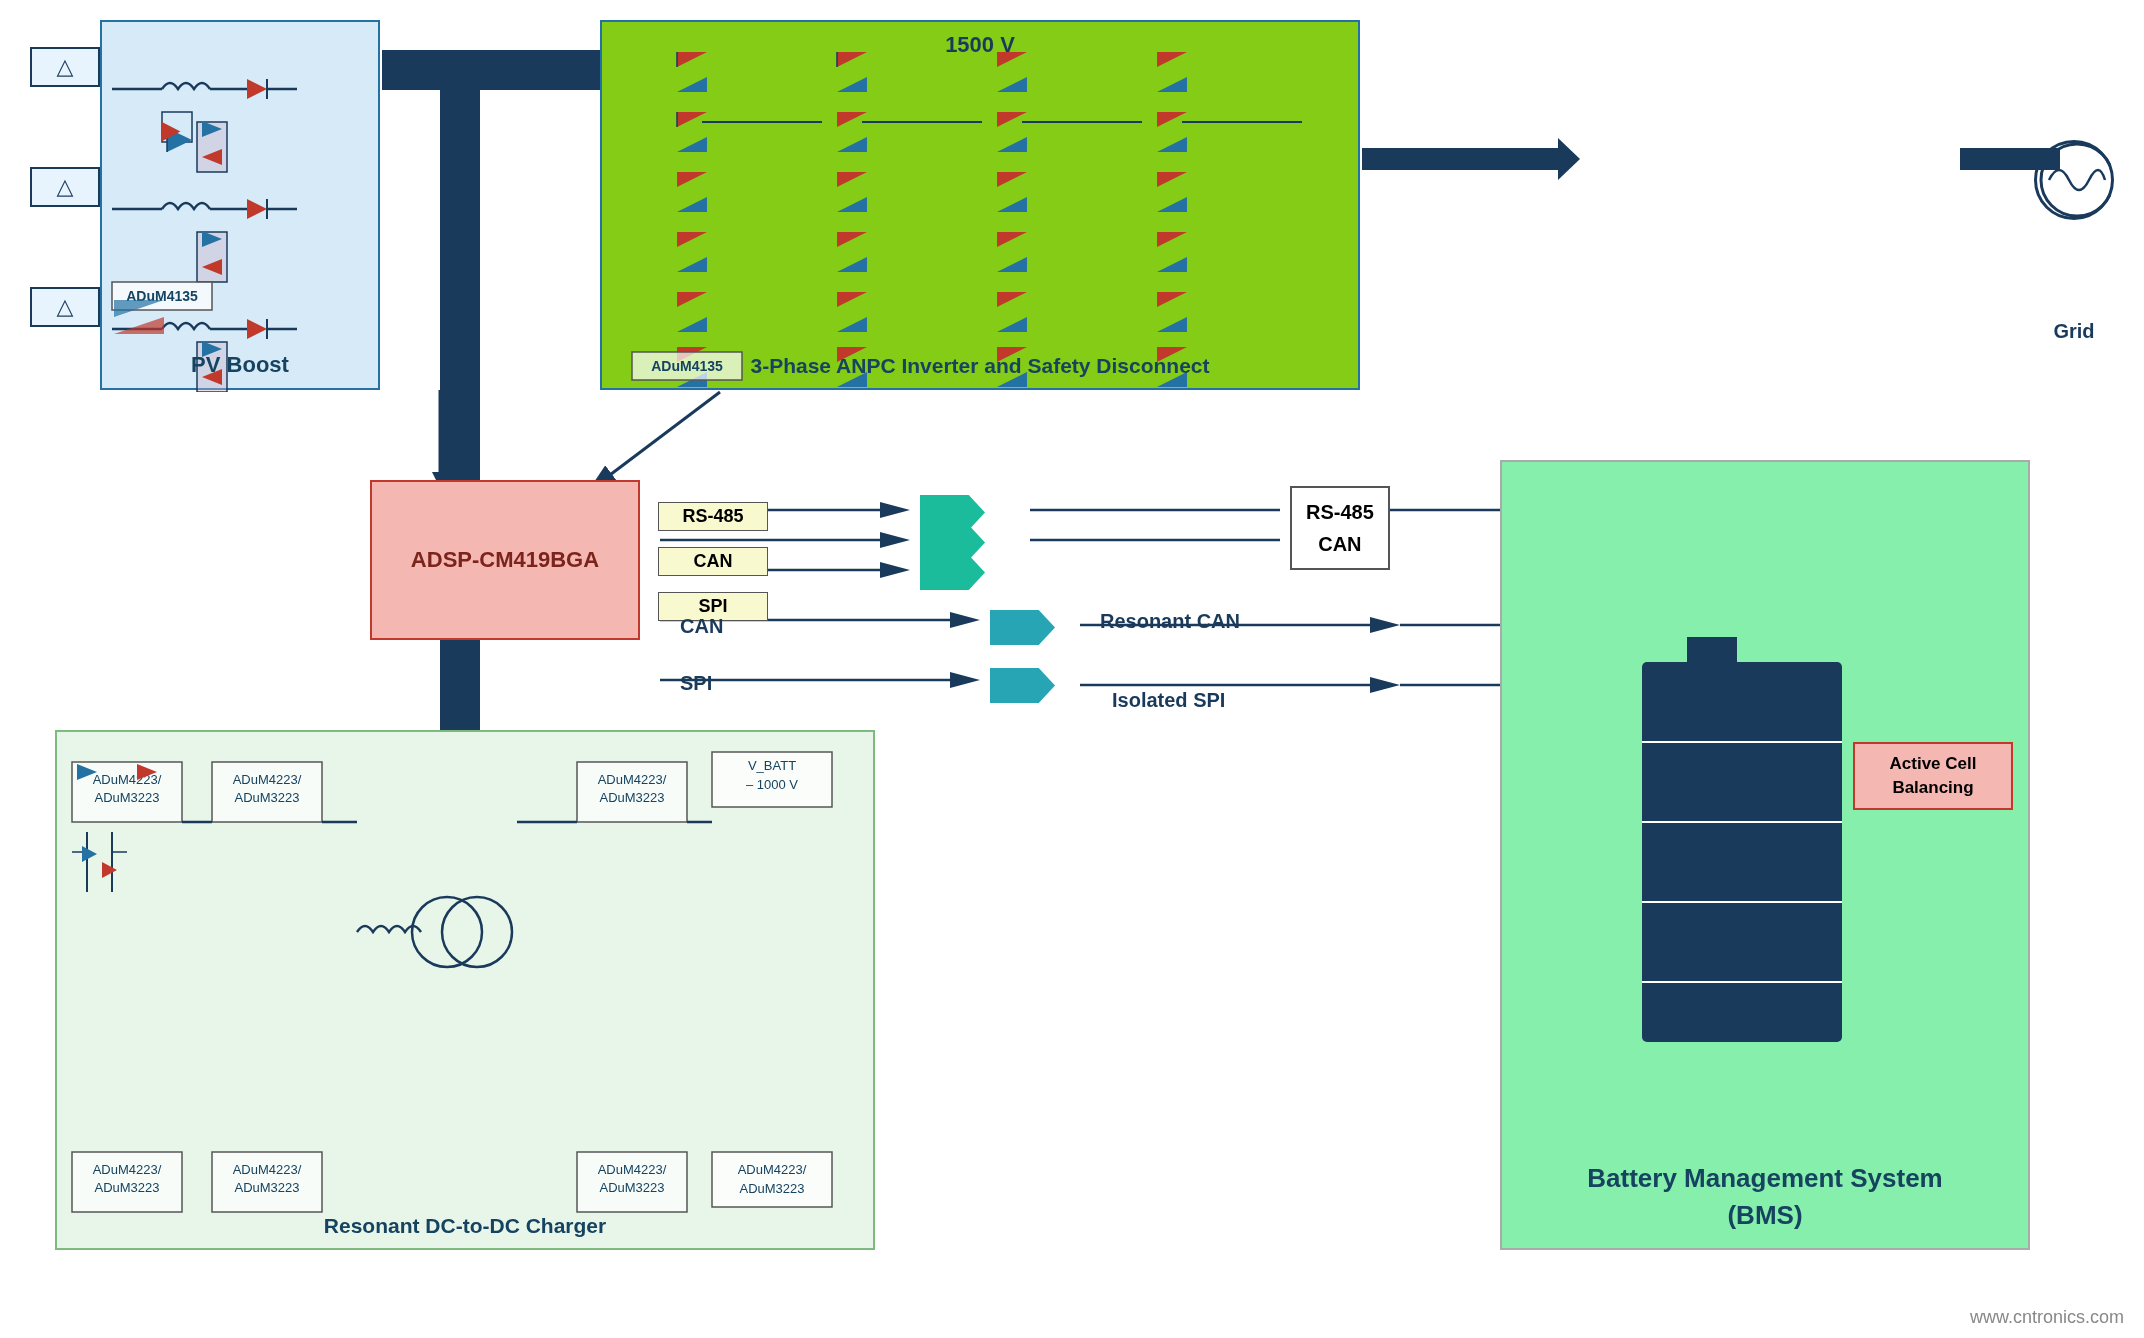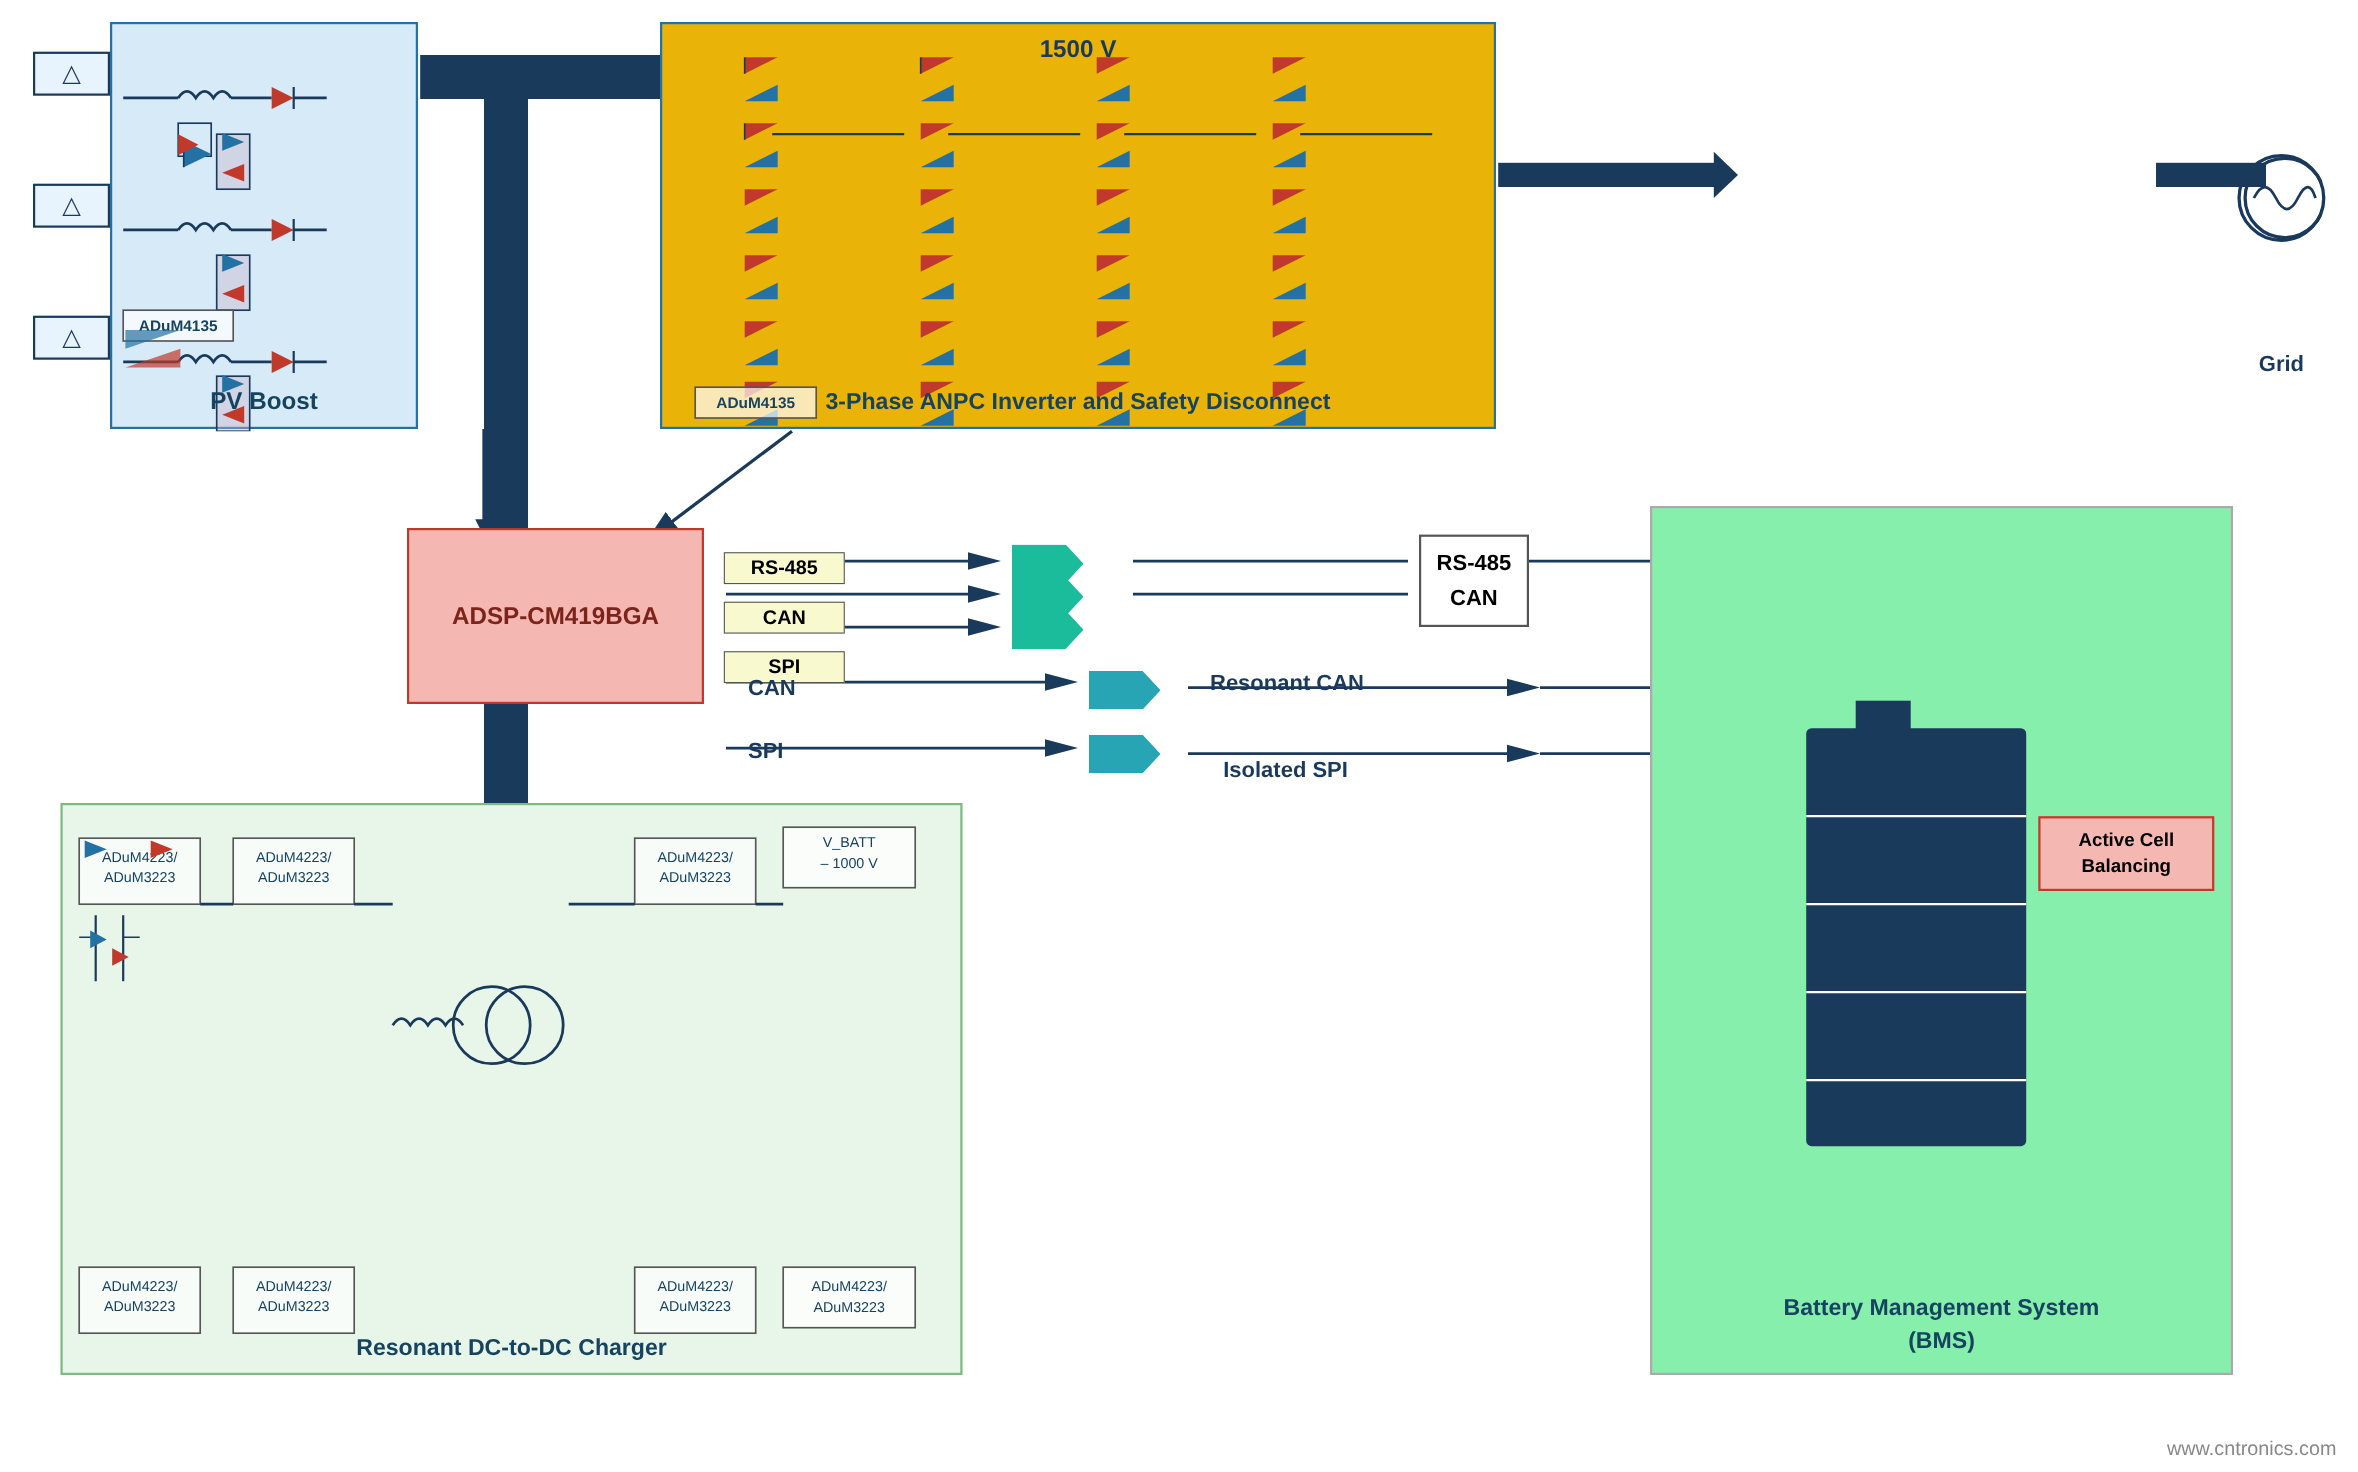--- a/index.html
+++ b/index.html
@@ -30,21 +30,21 @@
       border: 2px solid #2471a3;
     }
 
     
     .anpc-block {
       position: absolute;
       left: 600px;
       top: 20px;
       width: 760px;
       height: 370px;
-      background: #eab308;
+      background: #84cc16;
       border: 2px solid #2471a3;
     }
 
     
     .adsp-block {
       position: absolute;
       left: 370px;
       top: 480px;
       width: 270px;
       height: 160px;
@@ -537,21 +537,21 @@
       <line x1="140" y1="360" x2="340" y2="360" stroke="#fff" stroke-width="2"></line>
       <line x1="140" y1="440" x2="340" y2="440" stroke="#fff" stroke-width="2"></line>
       <line x1="140" y1="520" x2="340" y2="520" stroke="#fff" stroke-width="2"></line>
     </svg>
     
     <div class="active-cell-box" style="position:absolute;right:15px;top:280px;width:160px;font-size:17px;line-height:1.4;">
       <span style="white-space:pre-line;">Active Cell
 Balancing</span>
     </div>
     
-    <div class="block-label" style="position:absolute;bottom:15px;left:0;right:0;text-align:center;font-size:21px;white-space:pre-line;line-height:1.4;">Battery Management System
+    <div class="block-label" style="position:absolute;bottom:15px;left:0;right:0;text-align:center;font-size:26px;white-space:pre-line;line-height:1.4;">Battery Management System
 (BMS)</div>
   </div>
 
   <div class="grid-symbol">
     <svg width="80" height="80">
       <circle cx="40" cy="40" r="36" fill="none" stroke="#1a3a5c" stroke-width="3"></circle>
       <path d="M12,40 Q22,20 32,40 Q42,60 52,40 Q62,20 68,40" fill="none" stroke="#1a3a5c" stroke-width="2.5"></path>
     </svg>
   </div>
   <div style="position:absolute;right:30px;top:320px;font-size:20px;font-weight:bold;color:#1a3a5c;text-align:center;width:80px;">Grid</div>

